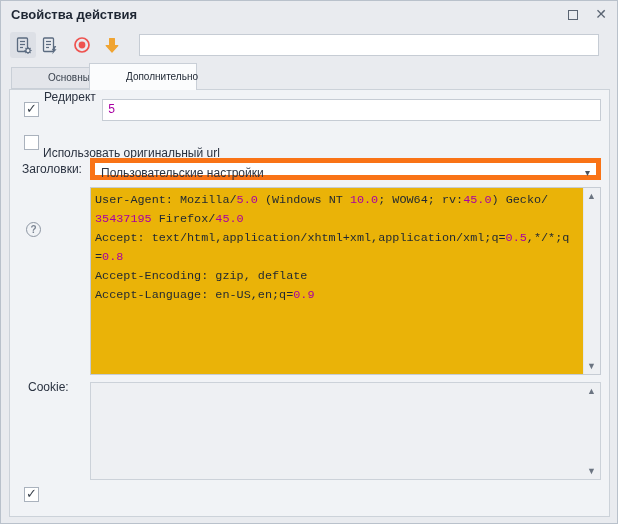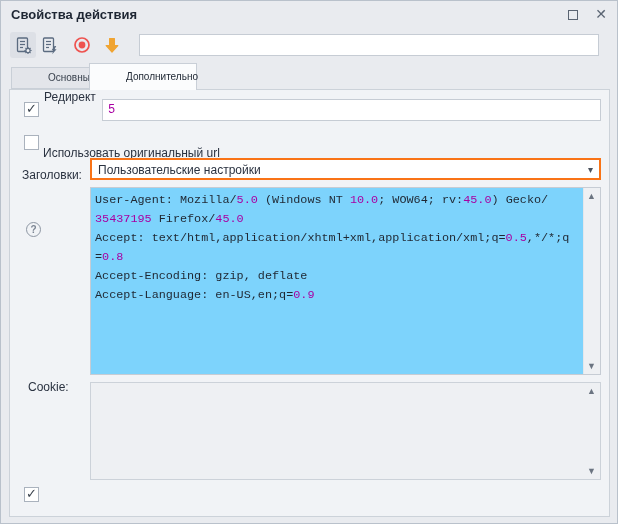--- a/index.html
+++ b/index.html
@@ -35,52 +35,52 @@
 
   
   .panel { position:absolute; left:8px; top:88px; width:601px; height:428px;
            background:#f1f3f6; border:1px solid #ccd2d9; z-index:1; }
   .panel > * { position:absolute; }
 
   .checkbox { width:15px; height:15px; background:#fff; border:1px solid #aab2bd;
               font-size:13px; line-height:12px; text-align:center; color:#3b434e; }
   .lbl { font-size:12px; color:#2a3240; }
 
-  .field { background:#fff; border:2px solid #f97316; }
+  .field { background:#fff; border:5px solid #f97316; }
   .redirect-input { left:92px; top:9px; width:499px; height:22px; border:1px solid #c6ccd4;
     font:12px "Liberation Mono", monospace; color:#a800a2; padding:0 5px; background:#fff; }
 
   .combo { left:80px; top:68px; width:511px; height:22px; }
   .combo .combo-text { position:absolute; left:6px; top:0; line-height:20px; font-size:12px; color:#2a3240; }
   .combo .combo-arrow { position:absolute; right:6px; top:0; line-height:19px; font-size:10px; color:#4a525e; }
 
   .hdr-label { left:12px; top:102px; width:66px; font-size:12px; line-height:16px; color:#333b47; }
   .help-icon { left:16px; top:132px; width:15px; height:15px; border-radius:50%;
     border:1px solid #8d96a3; color:#7b8492; font-size:10px; line-height:13px; text-align:center; font-weight:bold; }
 
   .textarea { overflow:hidden; }
-  .headers-area { left:80px; top:97px; width:511px; height:188px; background:#7dd3fc; border:1px solid #c6ccd4; }
+  .headers-area { left:80px; top:97px; width:511px; height:188px; background:#eab308; border:1px solid #c6ccd4; }
   .cookie-area  { left:80px; top:292px; width:511px; height:98px; background:#eef0f3; border:1px solid #ccd2d9; }
   .gutter { position:absolute; right:0; top:0; width:17px; height:100%; background:#eef0f3; border-left:1px solid #e4e7eb; }
   .cookie-area .gutter { background:transparent; border-left:none; }
   .sarr { position:absolute; right:4px; font-size:9px; color:#6b7481; }
   .sarr.up { top:3px; } .sarr.down { bottom:3px; }
   .mono-text { position:absolute; left:4px; top:3px; right:20px; bottom:3px;
     font-family:"Liberation Mono", monospace; font-size:11.8px; line-height:19px;
     white-space:pre; color:#1f2732; overflow:hidden; }
   .num { color:#a800a2; }
 
   .cookie-label { left:18px; top:290px; }
 
   
   .cb-redirect { left:14px; top:12px; }
   .lbl-redirect { left:34px; top:0; }
   .cb-url { left:14px; top:45px; }
   .lbl-url { left:33px; top:46px;margin-top:10px; }
-  .lbl-combo { left:12px; top:78px; }
+  .lbl-combo { left:12px; top:72px; }
   .cb-container { left:14px; top:397px; }
   .lbl-container { left:34px; top:398px; }
 </style>
 </head>
 <body>
 
 <div class="window">
 
   <div class="titlebar">
     <div class="title">Свойства действия</div>

